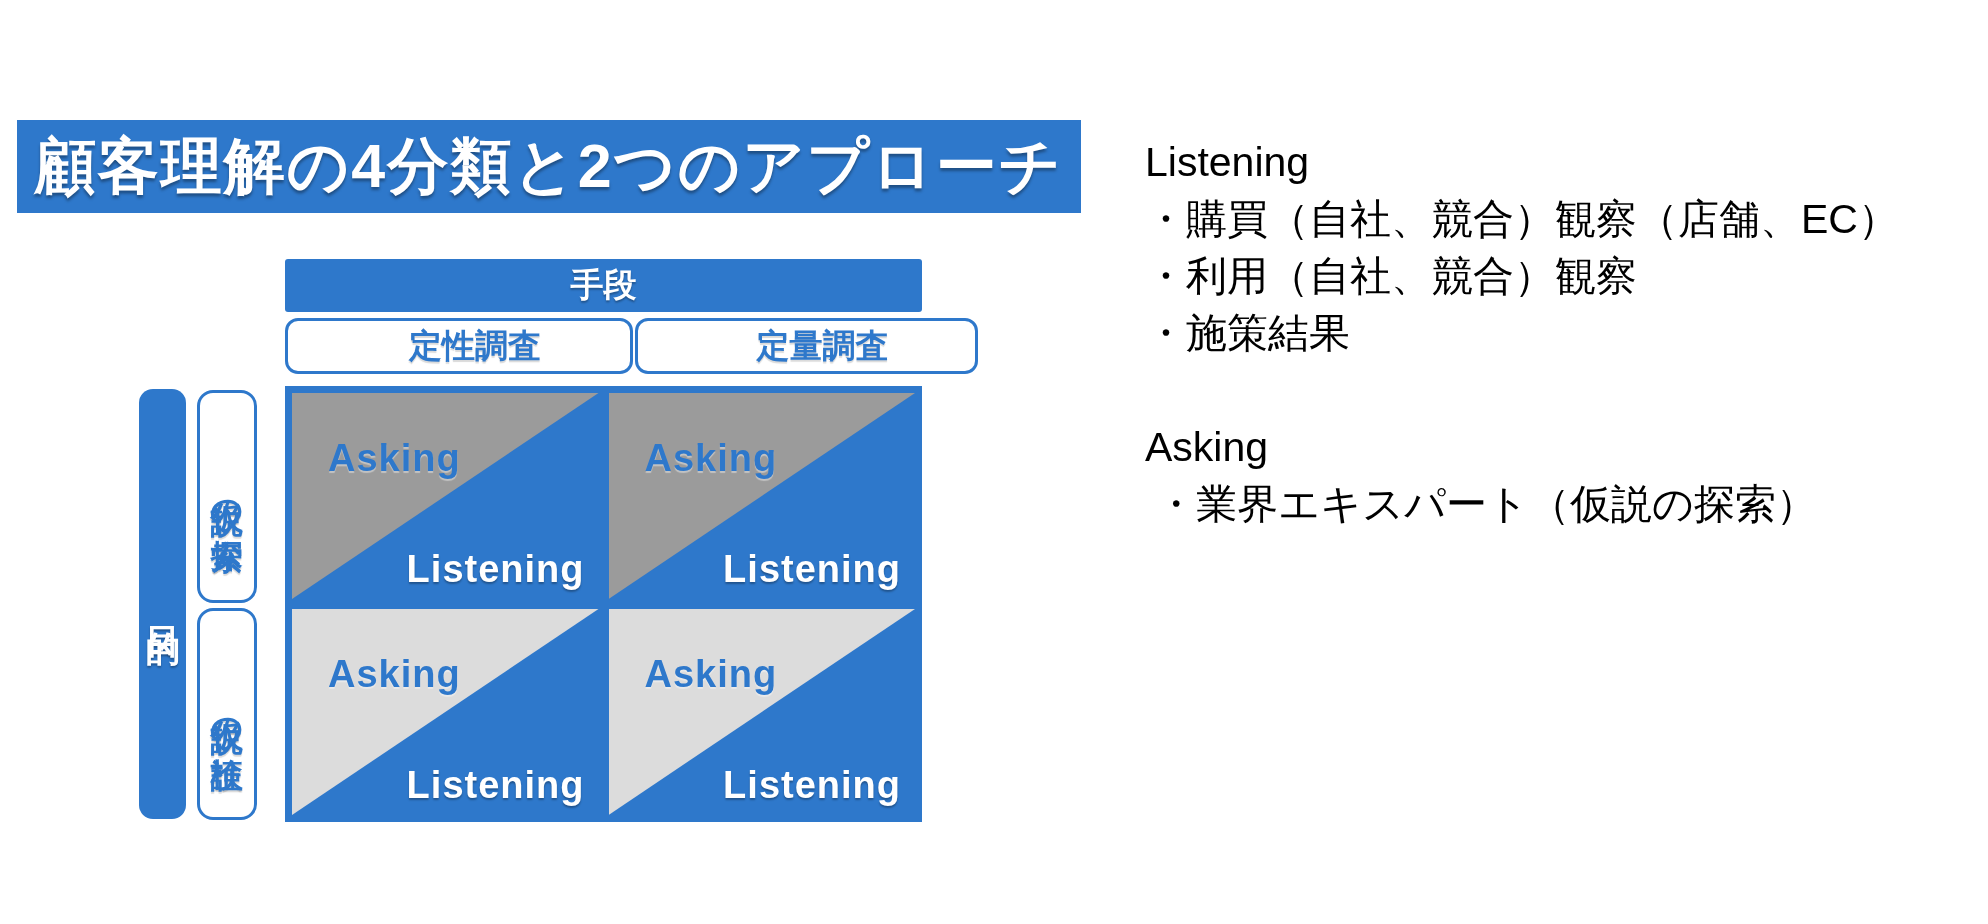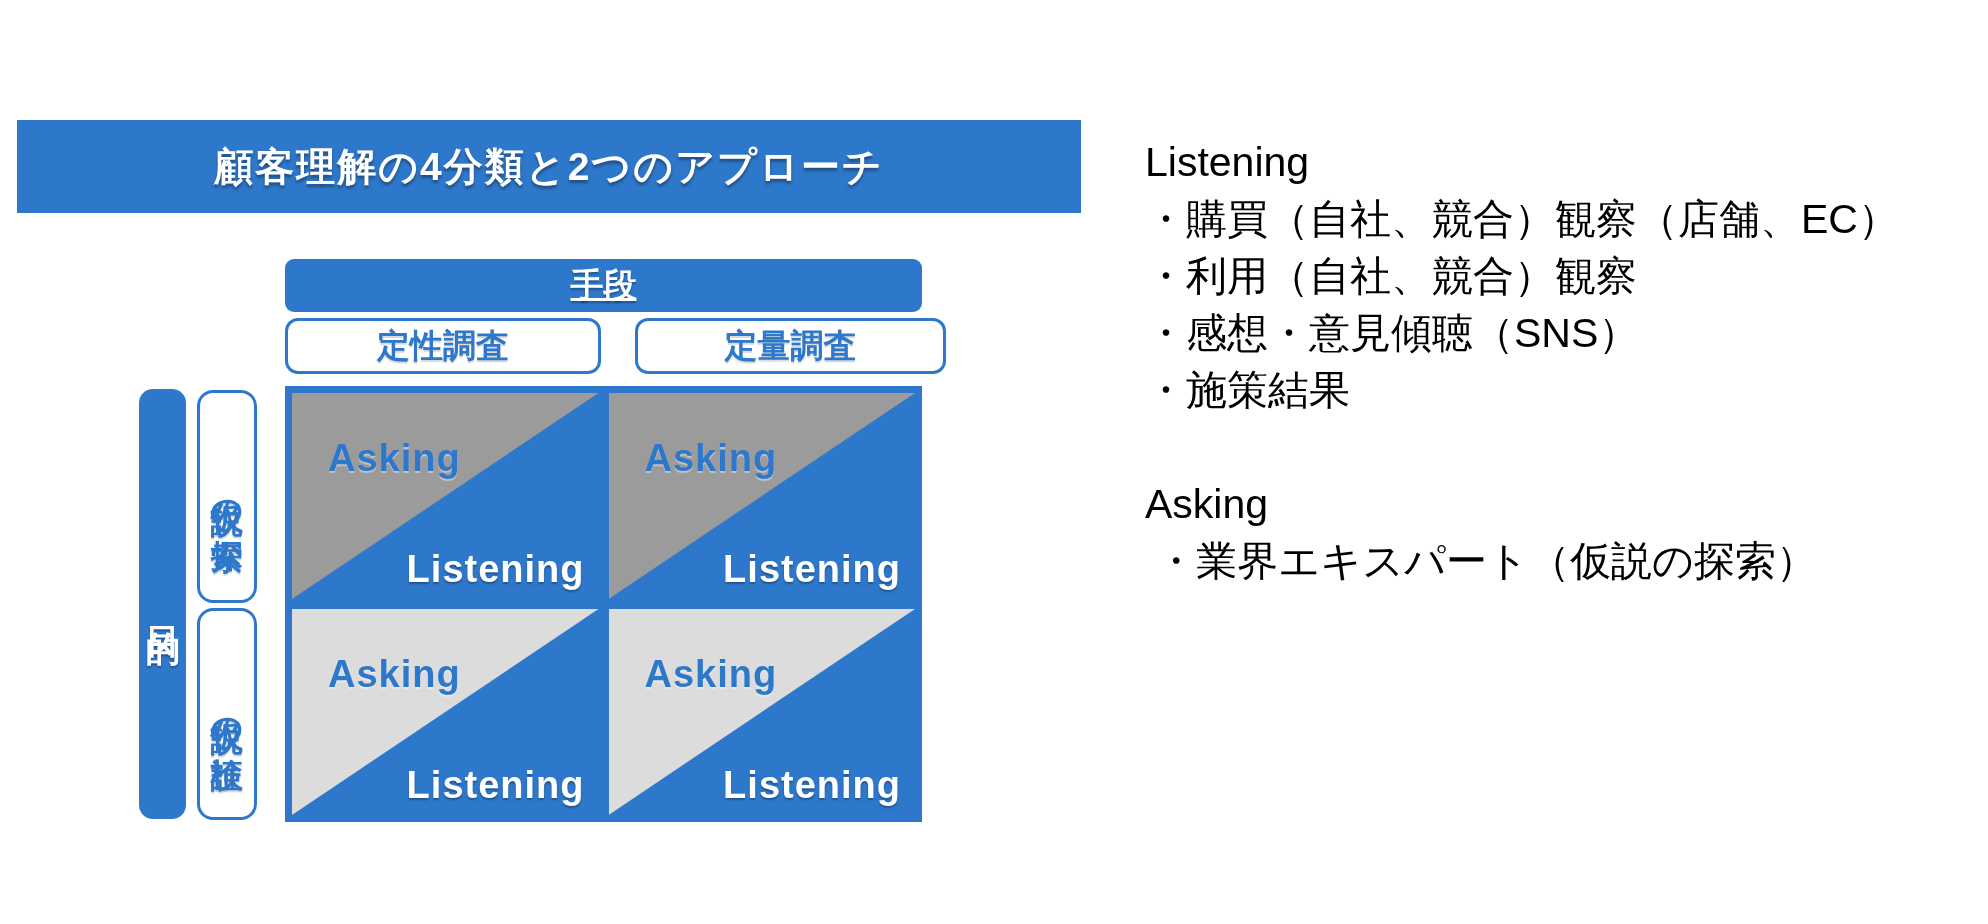--- a/index.html
+++ b/index.html
@@ -6,34 +6,34 @@
   .canvas{
     position:relative;width:1988px;height:924px;background:#fff;overflow:hidden;
     font-family:"Liberation Sans","DejaVu Sans",sans-serif;
   }
   
   .banner{
     position:absolute;left:17px;top:120px;width:1064px;height:93px;
     background:var(--blue);display:flex;align-items:center;justify-content:center;
   }
   .banner .title{
-    color:#fff;font-size:39px;font-weight:bold;letter-spacing:2px;
+    color:#fff;font-size:61px;font-weight:bold;letter-spacing:2px;
     text-shadow:0 3px 3px rgba(0,0,0,.35);white-space:nowrap;
   }
   
   .shudan{
-    position:absolute;left:285px;top:259px;width:637px;height:53px;border-radius:9px;
+    position:absolute;left:285px;top:259px;width:637px;height:53px;border-radius:3px;
     background:var(--blue);display:flex;align-items:center;justify-content:center;
-    color:#fff;font-size:33px;font-weight:bold;text-shadow:0 2px 2px rgba(0,0,0,.3);text-decoration:underline;
+    color:#fff;font-size:33px;font-weight:bold;text-shadow:0 2px 2px rgba(0,0,0,.3);
   }
   .colhdr{
     position:absolute;top:318px;height:50px;background:#fff;
     border:3px solid var(--blue);border-radius:13px;
     display:flex;align-items:center;justify-content:center;
-    color:var(--blue);font-size:33px;font-weight:bold;text-shadow:0 2px 1px rgba(0,0,0,.15);
+    color:var(--blue);font-size:33px;font-weight:bold;text-shadow:0 2px 1px rgba(0,0,0,.15);padding-left:32px;
   }
   .colhdr.c1{left:285px;width:310px;}
   .colhdr.c2{left:635px;width:305px;}
   
   .vtext{writing-mode:vertical-rl;text-orientation:upright;}
   .mokuteki{
     position:absolute;left:139px;top:389px;width:47px;height:430px;border-radius:14px;
     background:var(--blue);display:flex;align-items:center;justify-content:center;
     color:#fff;font-size:35px;font-weight:bold;letter-spacing:4px;
     text-shadow:0 2px 2px rgba(0,0,0,.3);
@@ -123,20 +123,19 @@
       <div class="tri"></div>
       <span class="ask">Asking</span>
       <span class="lis">Listening</span>
     </div>
   </div>
 
   <div class="legend">
     <div class="heading">Listening</div>
     <div class="item">・購買（自社、競合）観察（店舗、EC）</div>
     <div class="item">・利用（自社、競合）観察</div>
-    <div class="item">・感想・意見傾聴（SNS）</div>
     <div class="item">・施策結果</div>
     <div class="spacer"></div>
     <div class="heading">Asking</div>
     <div class="item"> ・業界エキスパート（仮説の探索）</div>
   </div>
 
 </div>
 
 </body></html>

